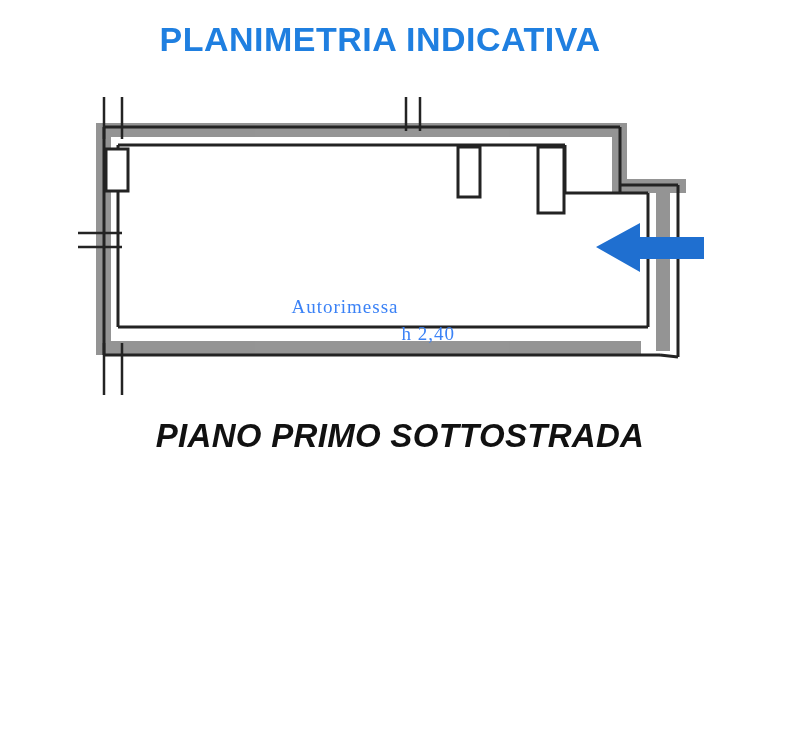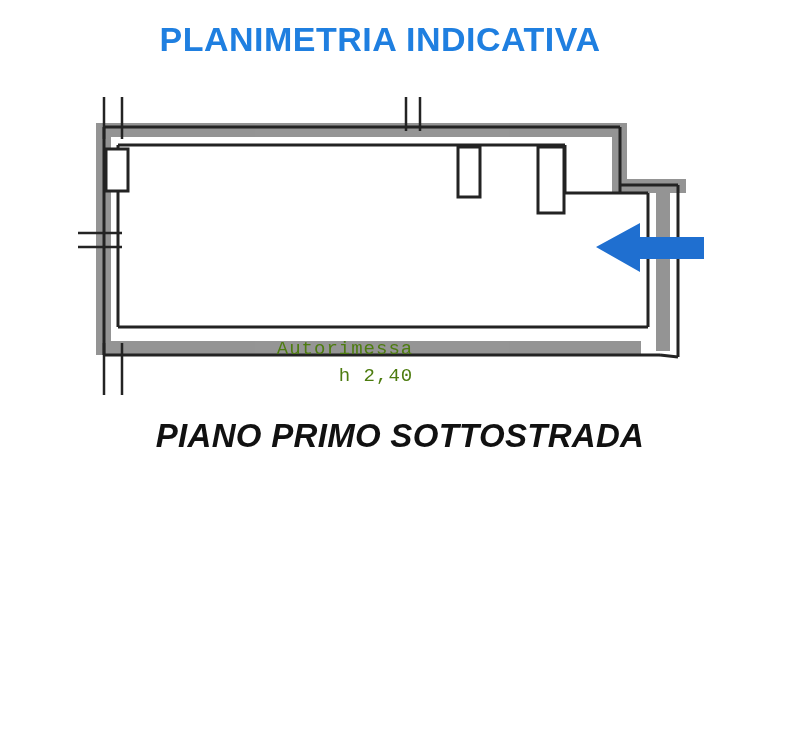--- a/index.html
+++ b/index.html
@@ -55,30 +55,29 @@
   }
   #plan svg { display: block; }
 
   
   .room-label {
     position: absolute;
     left: 175px;
     top: 218px;
     width: 220px;
     text-align: center;
-    color: #4d7c0f;
-    font-family: Liberation Mono, monospace;
+    color: #3b82f6;
+    font-family: Liberation Serif, serif;
     font-size: 19px;
     letter-spacing: 1px;
     line-height: 27px;
-    margin-top: 43px;
   }
   .room-label .l2 {
     display: block;
-    text-align: center;
+    text-align: right;
     padding-left: 62px;
   }
 </style>
 </head>
 <body>
 
 <div id="page">
 
   <div class="title-top">PLANIMETRIA INDICATIVA</div>
 

